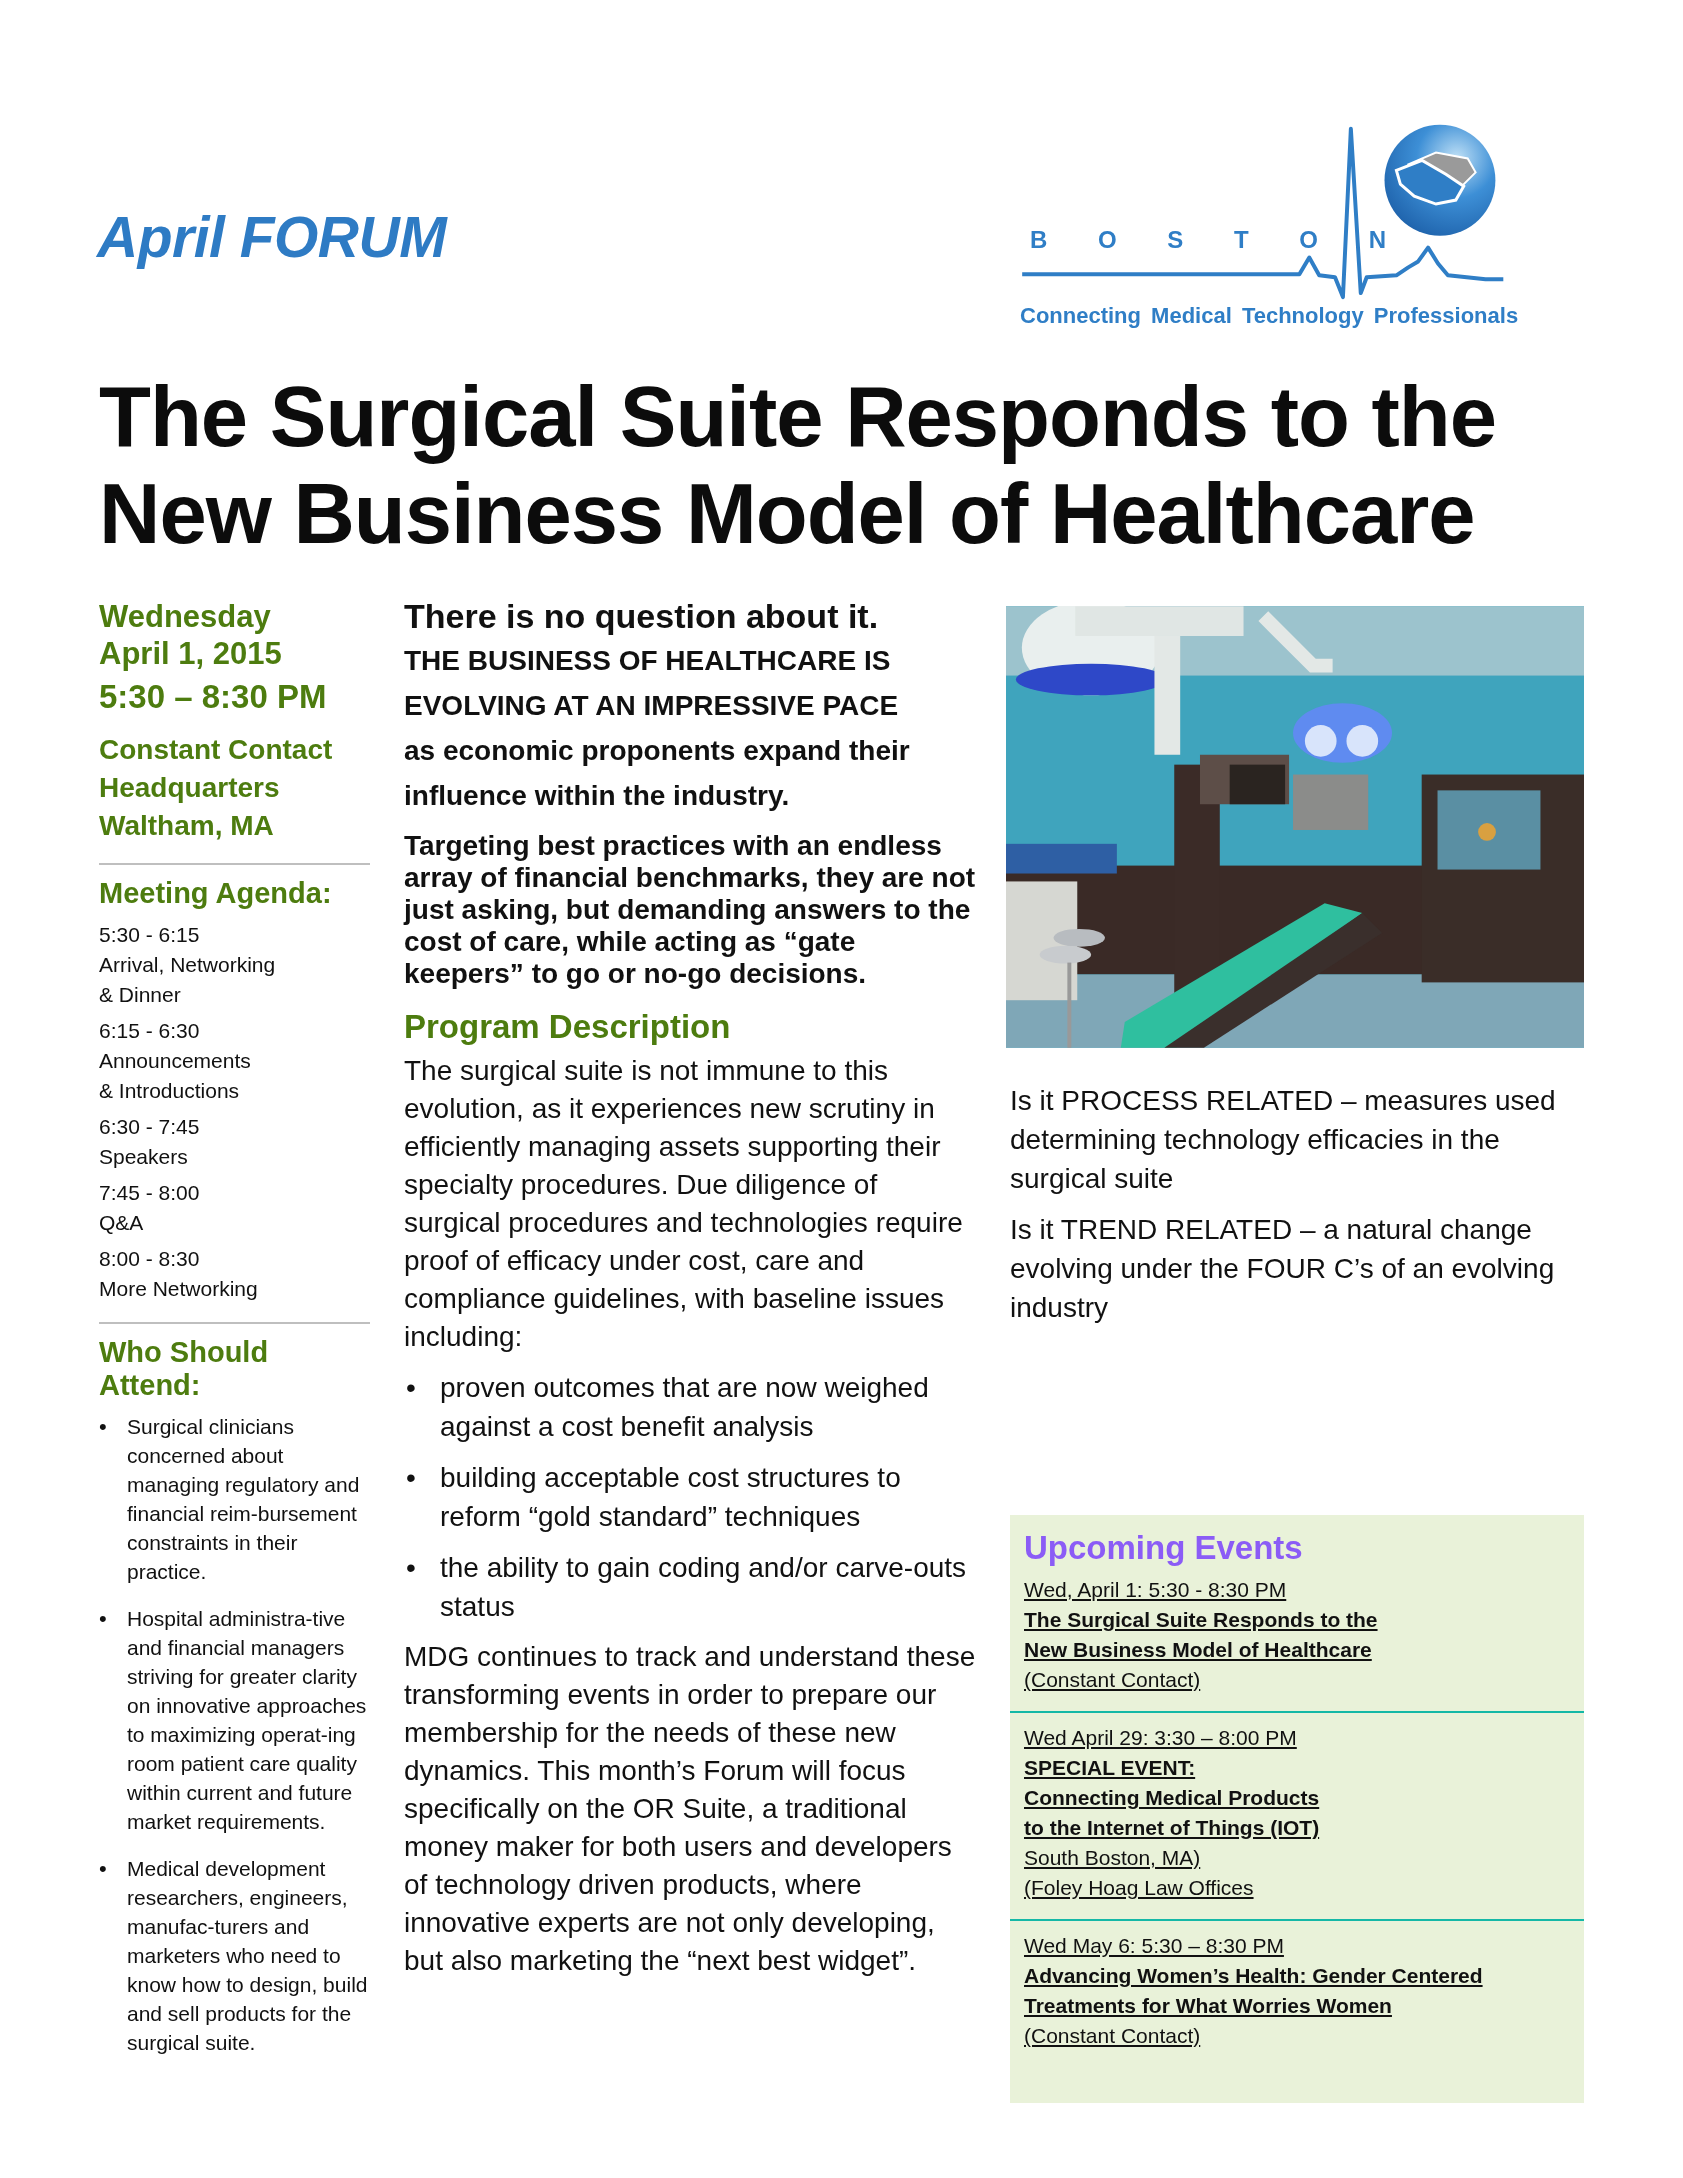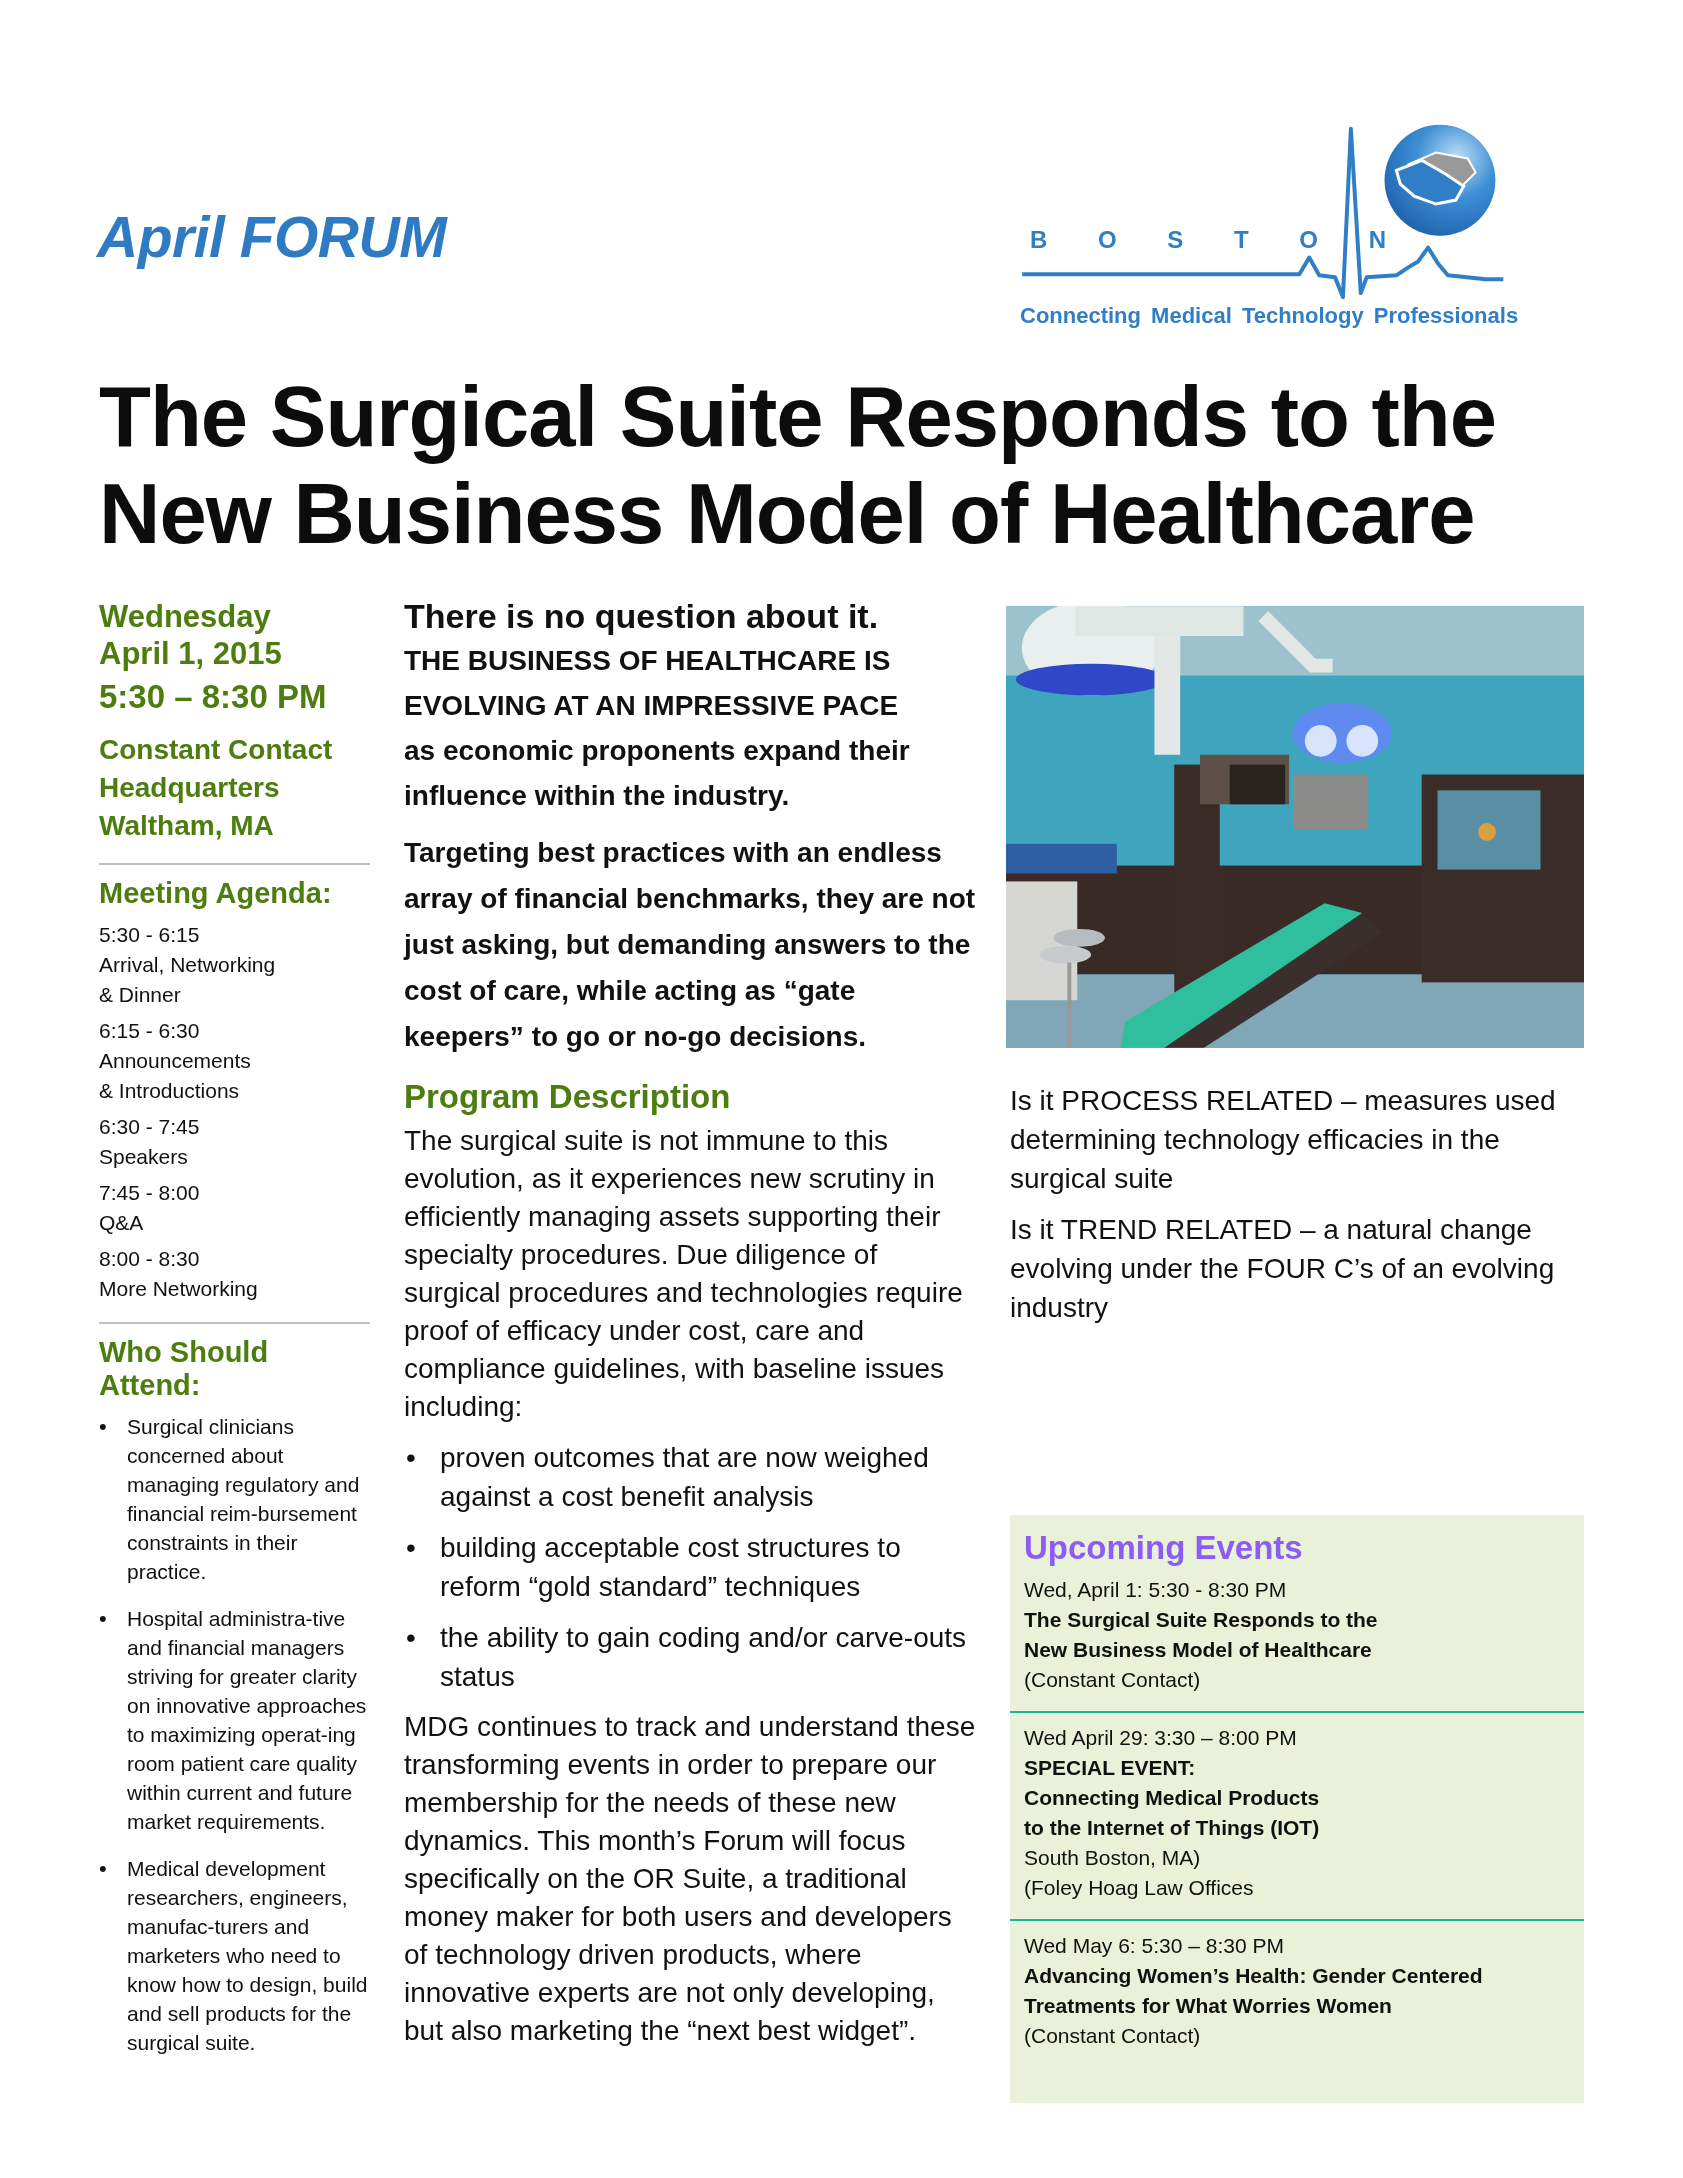--- a/index.html
+++ b/index.html
@@ -32,35 +32,35 @@
   .section-head { font-size: 29px; font-weight: bold; margin-bottom: 10px; }
   .agenda-item { font-size: 21px; line-height: 30px; margin-bottom: 6px; }
   .attend-list { list-style: none; padding: 0; margin: 0; }
   .attend-list li { position: relative; padding-left: 28px; font-size: 21px; line-height: 29px; margin-bottom: 18px; }
   .attend-list li::before { content: "•"; position: absolute; left: 0; top: 0; font-size: 22px; }
 
   
   .mid-col { left: 404px; top: 594px; width: 574px; }
   .lead-strong { font-size: 34px; font-weight: bold; line-height: 44px; }
   .lead-caps, .lead-rest { font-size: 28px; font-weight: bold; line-height: 45px; }
-  .lead-para { font-size: 28px; font-weight: bold; line-height: 46px; margin-top: 12px; }
+  .lead-para { font-size: 28px; font-weight: bold; line-height: 32px; margin-top: 12px; }
   .prog-head { font-size: 33px; font-weight: bold; margin-top: 12px; line-height: 50px; }
   .body-text { font-size: 28px; line-height: 38px; }
   .bullets { list-style: none; padding: 0; margin: 12px 0 0 0; }
   .bullets li { position: relative; padding-left: 36px; font-size: 28px; line-height: 39px; margin-bottom: 12px; }
   .bullets li::before { content: "•"; position: absolute; left: 2px; top: 0; }
 
   
   .photo { left: 1006px; top: 606px; width: 578px; height: 442px; overflow: hidden; }
   .right-text { left: 1010px; top: 1081px; width: 574px; }
   .q-para { font-size: 28px; line-height: 39px; margin-bottom: 12px; }
 
   .events-box { left: 1010px; top: 1515px; width: 574px; height: 588px; background: #e9f2d9; }
   .events-head { font-size: 33px; font-weight: bold; color: #8b5cf6; padding: 14px 0 0 14px; }
-  .event-block { padding: 8px 14px 14px 14px; }
+  .event-block { padding: 8px 14px 14px 14px; text-decoration: underline; }
   .event-block + .event-block { border-top: 2px solid #14b8a6; margin-top: 2px; padding-top: 10px; }
   .ev-date { font-size: 21px; line-height: 30px; }
   .ev-title { font-size: 21px; font-weight: bold; line-height: 30px; }
   .ev-loc { font-size: 21px; line-height: 30px; }
 </style>
 </head>
 <body>
 
 <div class="abs forum-label">April FORUM</div>
 

